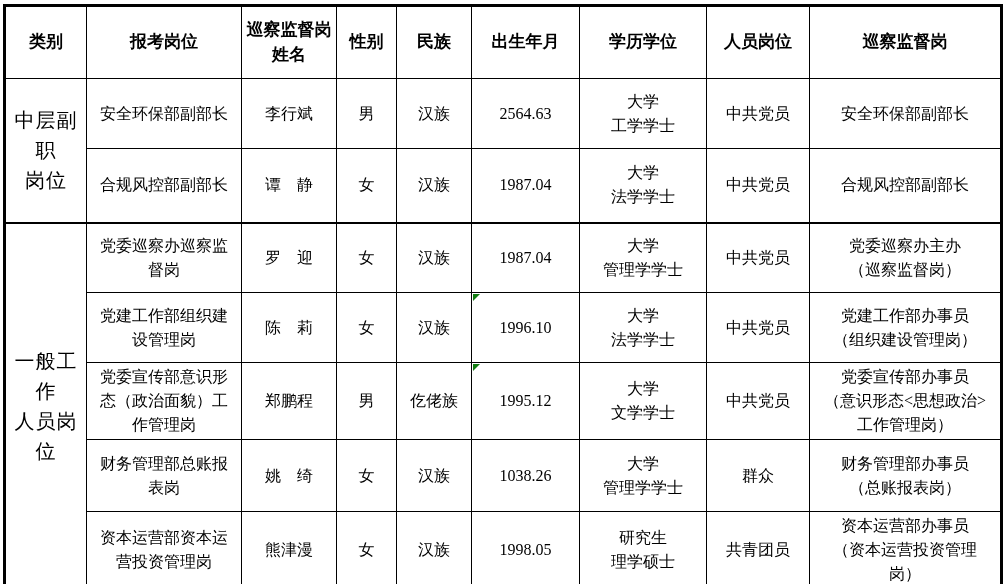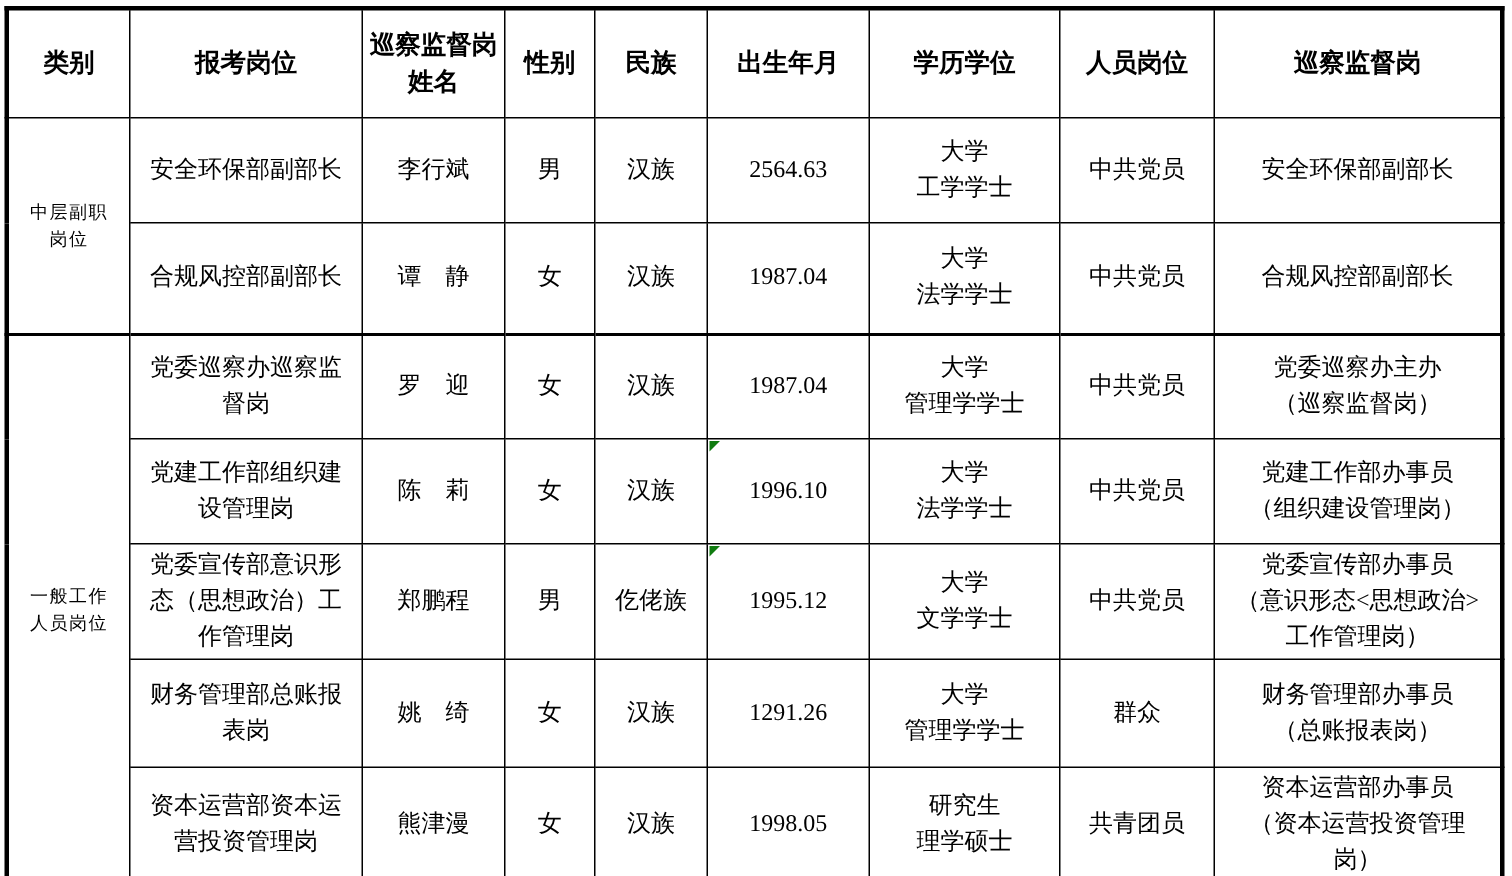--- a/index.html
+++ b/index.html
@@ -22,21 +22,21 @@
     padding:2px 3px;
     font-size:16px;line-height:1.5;
     white-space:pre-line;
     overflow:hidden;
   }
   .tbl thead th{
     font-family:"Liberation Sans","DejaVu Sans",sans-serif;
     font-weight:600;font-size:17px;line-height:1.45;
   }
   tr.section-start td{border-top:2px solid #000;}
-  td.cat{font-size:12px;letter-spacing:1px;}
+  td.cat{font-size:20px;letter-spacing:1px;}
   td.rel{position:relative;margin-top:36px;}
   .tri{
     position:absolute;top:1px;left:1px;
     width:0;height:0;
     border-top:7px solid #107c10;
     border-right:7px solid transparent;
   }
 </style>
 </head>
 <body>
@@ -116,40 +116,40 @@
         <td>汉族</td>
         <td class="rel"><span class="tri" style="border-top-color: rgb(16, 124, 16);"></span><span>1996.10</span></td>
         <td>大学
 法学学士</td>
         <td>中共党员</td>
         <td>党建工作部办事员
 （组织建设管理岗）</td>
       </tr>
       <tr style="height:74px">
         <td>党委宣传部意识形
-态（思想政治）工
+态（政治面貌）工
 作管理岗</td>
         <td>郑鹏程</td>
         <td>男</td>
         <td>仡佬族</td>
         <td class="rel"><span class="tri" style="border-top-color: rgb(16, 124, 16);"></span><span>1995.12</span></td>
         <td>大学
 文学学士</td>
         <td>中共党员</td>
         <td>党委宣传部办事员
 （意识形态&lt;思想政治&gt;
 工作管理岗）</td>
       </tr>
       <tr style="height:72px">
         <td>财务管理部总账报
 表岗</td>
         <td>姚　绮</td>
         <td>女</td>
         <td>汉族</td>
-        <td>1291.26</td>
+        <td>1038.26</td>
         <td>大学
 管理学学士</td>
         <td>群众</td>
         <td>财务管理部办事员
 （总账报表岗）</td>
       </tr>
       <tr style="height:65px">
         <td>资本运营部资本运
 营投资管理岗</td>
         <td>熊津漫</td>

